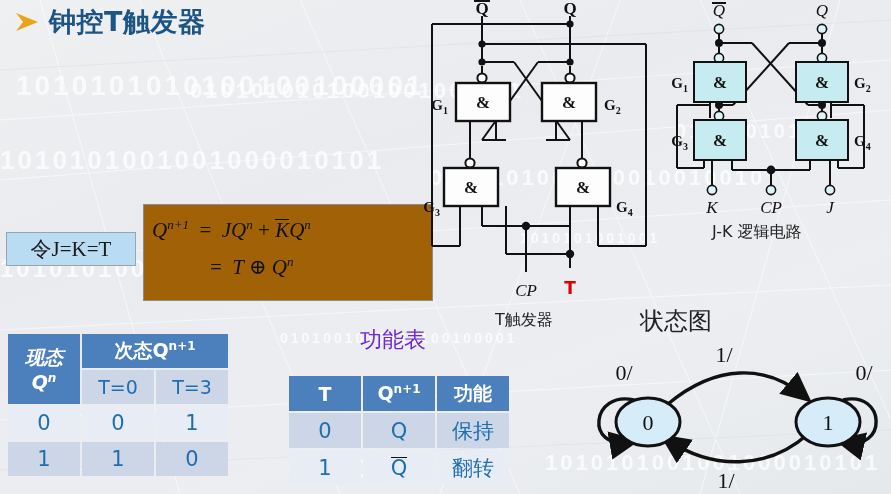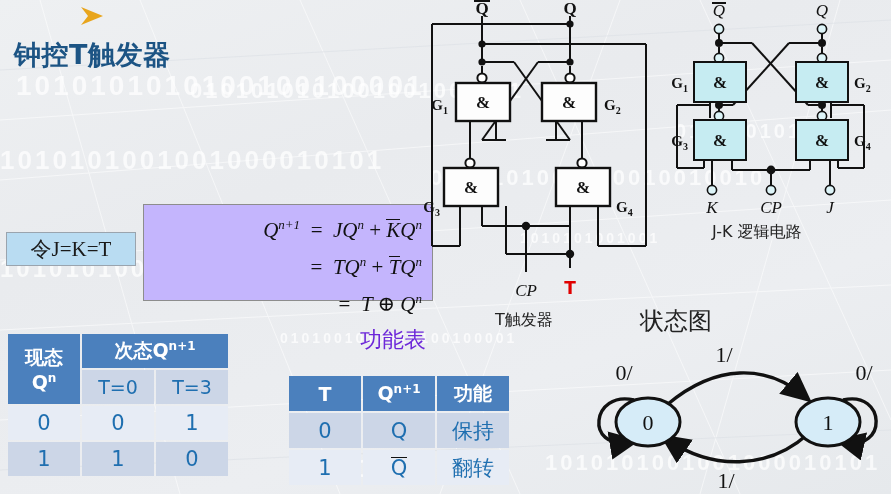--- a/index.html
+++ b/index.html
@@ -12,21 +12,21 @@
 
   
   .bg-svg{position:absolute;inset:0;width:891px;height:494px;pointer-events:none;}
   .bg-bits{
     position:absolute;color:rgba(255,255,255,.72);
     font-family:"Liberation Sans",sans-serif;font-weight:700;
     letter-spacing:3px;white-space:nowrap;pointer-events:none;user-select:none;
   }
 
   
-  #title-row{position:absolute;left:14px;top:4px;display:flex;align-items:center;gap:9px;flex-direction:column;}
+  #title-row{position:absolute;left:14px;top:4px;display:flex;align-items:center;gap:9px;}
   .arrow-bullet{width:26px;height:24px;flex:0 0 auto;}
   #title-text{
     font-size:27px;font-weight:bold;color:#1c5484;letter-spacing:.5px;
     font-family:"DejaVu Sans","Liberation Sans",sans-serif;
   }
 
   
   #bullet-block{position:absolute;left:44px;top:58px;display:flex;gap:8px;align-items:flex-start;}
   .dot-bullet{width:13px;height:13px;border-radius:50%;background:#e0a31c;margin-top:9px;flex:0 0 auto;}
   #bullet-lines{font-size:21px;line-height:30px;color:#232323;
@@ -38,23 +38,23 @@
   #let-box{
     position:absolute;left:6px;top:232px;width:130px;height:34px;
     background:#b9dcf2;border:1px solid #9aa4ae;box-sizing:border-box;
     display:flex;align-items:center;justify-content:center;
     font-family:"Liberation Serif","DejaVu Serif",serif;font-size:21px;color:#1a1a1a;
   }
 
   
   #eq-box{
     position:absolute;left:143px;top:204px;width:290px;height:97px;
-    background:#c4b5fd;border:1px solid #8d8d8d;box-sizing:border-box;
+    background:#a16207;border:1px solid #8d8d8d;box-sizing:border-box;
     padding:4px 10px 0 8px;
-    font-family:"Liberation Serif","DejaVu Serif",serif;color:#111;text-align:right;
+    font-family:"Liberation Serif","DejaVu Serif",serif;color:#111;
   }
   .eq-line{font-size:21px;line-height:31px;font-style:italic;white-space:nowrap;}
   .eq-l2,.eq-l3{padding-left:58px;}
   .ovl{border-top:1.6px solid #111;padding-top:0px;display:inline-block;line-height:1.02;}
   .sup{font-size:13px;vertical-align:super;font-style:italic;}
   .nonit{font-style:normal;}
 
   
   table.dtable{border-collapse:separate;border-spacing:2px;position:absolute;}
   table.dtable td,table.dtable th{
@@ -63,21 +63,21 @@
   }
   .th-blue{background:#4b80bd;color:#fff;font-weight:bold;font-size:19px;}
   .th-sub{background:#ccd6e7;color:#1f6fb0;font-size:19px;font-weight:normal;}
   .cell-lt{background:#e7ecf5;color:#1f6fb0;font-size:21px;}
   .cell-dk{background:#ccd6e7;color:#1f6fb0;font-size:21px;}
   .supn{font-size:12px;vertical-align:super;}
 
   
   #state-table{left:6px;top:332px;}
   #state-table td{width:72px;height:34px;}
-  #state-table td.hcell{height:46px;}
+  #state-table td.hcell{height:46px;font-style:italic;}
 
   
   #func-caption{position:absolute;left:360px;top:325px;font-size:22px;color:#6d28d9;
     font-family:"DejaVu Sans","Liberation Sans",sans-serif;}
   #func-table{left:287px;top:374px;}
   #func-table td{width:72px;height:35px;}
 
   
   .cap{position:absolute;font-size:16px;color:#232323;
     font-family:"DejaVu Sans","Liberation Sans",sans-serif;white-space:nowrap;}
@@ -155,26 +155,20 @@
   </div>
 
   <div id="eq-box">
     <div class="eq-line">
       <span>Q</span><span class="sup">n+1</span>
       &nbsp;<span class="nonit">=</span>&nbsp;
       <span><span>JQ</span><span class="sup">n</span></span>
       <span class="nonit">+</span>
       <span class="ovl">K</span><span>Q</span><span class="sup">n</span>
     </div>
-    <div class="eq-line eq-l2">
-      <span class="nonit">=</span>&nbsp;
-      <span>TQ</span><span class="sup">n</span>
-      <span class="nonit">+</span>
-      <span class="ovl">T</span><span>Q</span><span class="sup">n</span>
-    </div>
     <div class="eq-line eq-l3">
       <span class="nonit">=</span>&nbsp;
       <span>T</span>
       <span class="nonit">⊕</span>
       <span>Q</span><span class="sup">n</span>
     </div>
   </div>
 
   <table class="dtable" id="state-table">
     <tbody>

